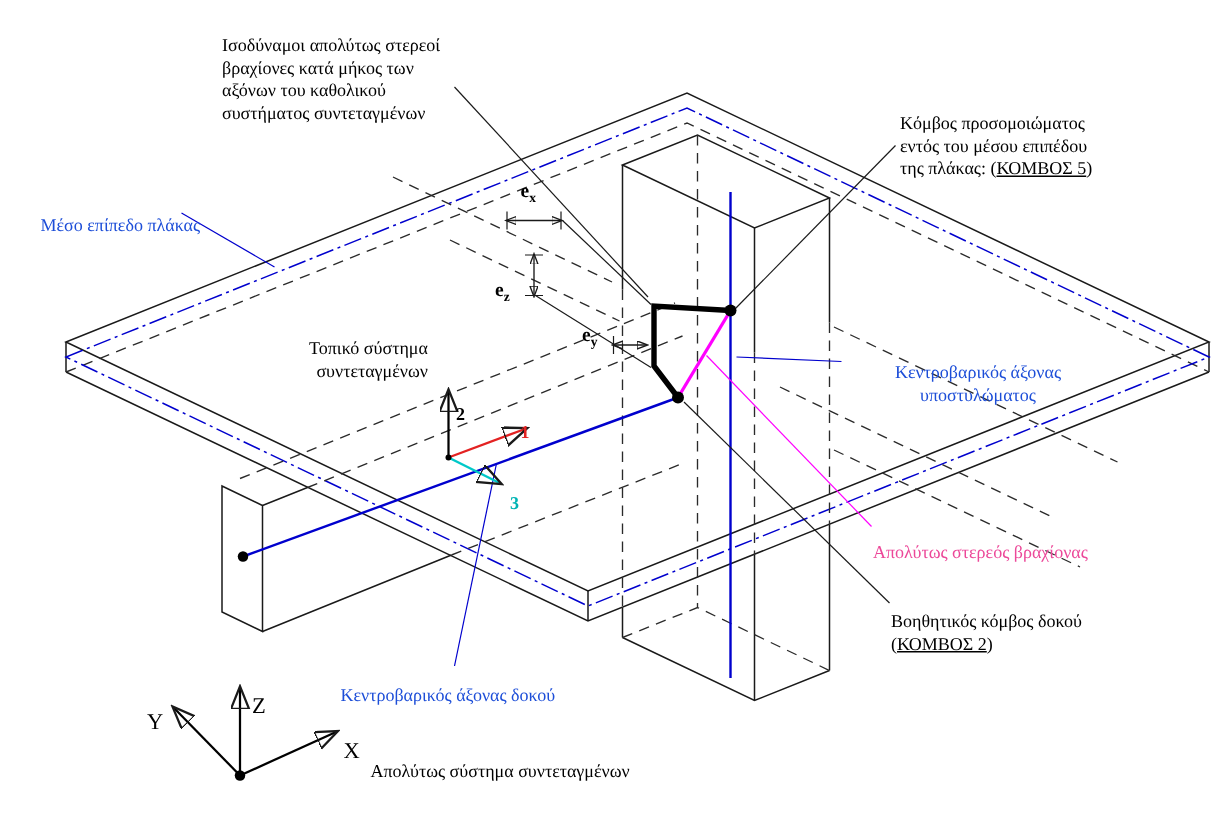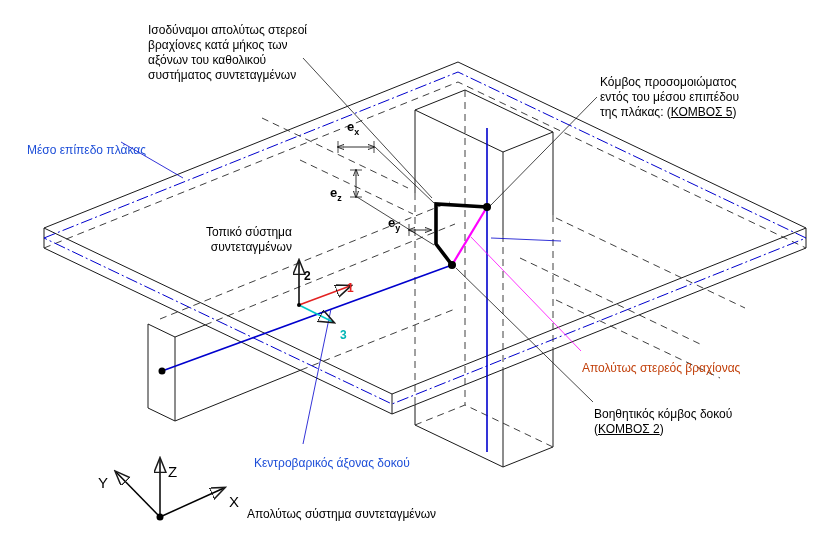--- a/index.html
+++ b/index.html
@@ -1,39 +1,39 @@
 <!DOCTYPE html>
 <html><head>
 <meta charset="utf-8">
 <style>
   html,body{margin:0;padding:0;background:#fff;}
   #stage{
     position:relative;width:814px;height:545px;background:#fff;overflow:hidden;
-    font-family:Liberation Sans, sans-serif;color:#000;
+    font-family:Liberation Serif, serif;color:#000;
   }
   svg{position:absolute;left:0;top:0;}
   svg path,svg line{fill:none;stroke:#1a1a1a;stroke-width:1;}
   .dash{stroke-dasharray:7 5;stroke-width:.9;stroke:#2a2a2a;}
   .dashdot{stroke-dasharray:12 3 2 3;}
   .blue{stroke:#0000cd;}
   .ax{stroke-width:1.6;}
   .magenta{stroke:#ff00ff;}
   .arm{stroke-width:2.2;}
   .bracket{stroke:#000;stroke-width:3.6;stroke-linejoin:miter;}
   .ldr{stroke-width:.8;}
   .blue-s{stroke:#0000cd;}
   .magenta-s{stroke:#ff00ff;}
   .dim{stroke-width:.9;}
   .axk{stroke:#000;stroke-width:1.5;}
   .axr{stroke:#e32222;stroke-width:1.6;}
   .axc{stroke:#00c8c8;stroke-width:1.6;}
   svg circle{fill:#000;stroke:none;}
   .lbl{position:absolute;font-size:12px;line-height:15px;white-space:pre-line;}
   .lbl.blue-t{color:#1d4ed8;}
-  .lbl.magenta-t{color:#c2410c;}
+  .lbl.magenta-t{color:#ec4899;}
   .lbl.red-t{color:#e32222;}
   .lbl.cyan-t{color:#00b4b4;}
   .lbl.dim-t{font-weight:bold;font-size:13px;white-space:nowrap;}
   .lbl.axis-t{font-size:15px;}
   .lbl.num-t{font-size:12px;font-weight:bold;}
   .u{text-decoration:underline;}
   sub{font-size:9px;}
   .center{text-align:center;}
 </style>
 </head>
@@ -165,31 +165,35 @@
   <div class="lbl num-t" style="left:304px;top:254px;">
     <span>2</span>
   </div>
   <div class="lbl num-t red-t" style="left:347px;top:266px;">
     <span>1</span>
   </div>
   <div class="lbl num-t cyan-t" style="left:340px;top:313px;">
     <span>3</span>
   </div>
 
+  <div class="lbl blue-t center" style="left:552px;top:226px;width:200px;">
+    <span>Κεντροβαρικός άξονας
+υποστυλώματος</span>
+  </div>
 
   <div class="lbl magenta-t" style="left:582px;top:346px;">
     <span>Απολύτως στερεός βραχίονας</span>
   </div>
 
   <div class="lbl" style="left:594px;top:392px;">
     <span>Βοηθητικός κόμβος δοκού
 (</span><span class="u">ΚΟΜΒΟΣ 2</span><span>)</span>
   </div>
 
-  <div class="lbl blue-t" style="left:227px;top:441px;margin-left:27px;">
+  <div class="lbl blue-t" style="left:227px;top:441px;">
     <span>Κεντροβαρικός άξονας δοκού</span>
   </div>
 
   <div class="lbl" style="left:247px;top:492px;">
     <span>Απολύτως σύστημα συντεταγμένων</span>
   </div>
 
   <div class="lbl axis-t" style="left:229px;top:479px;">
     <span>X</span>
   </div>

